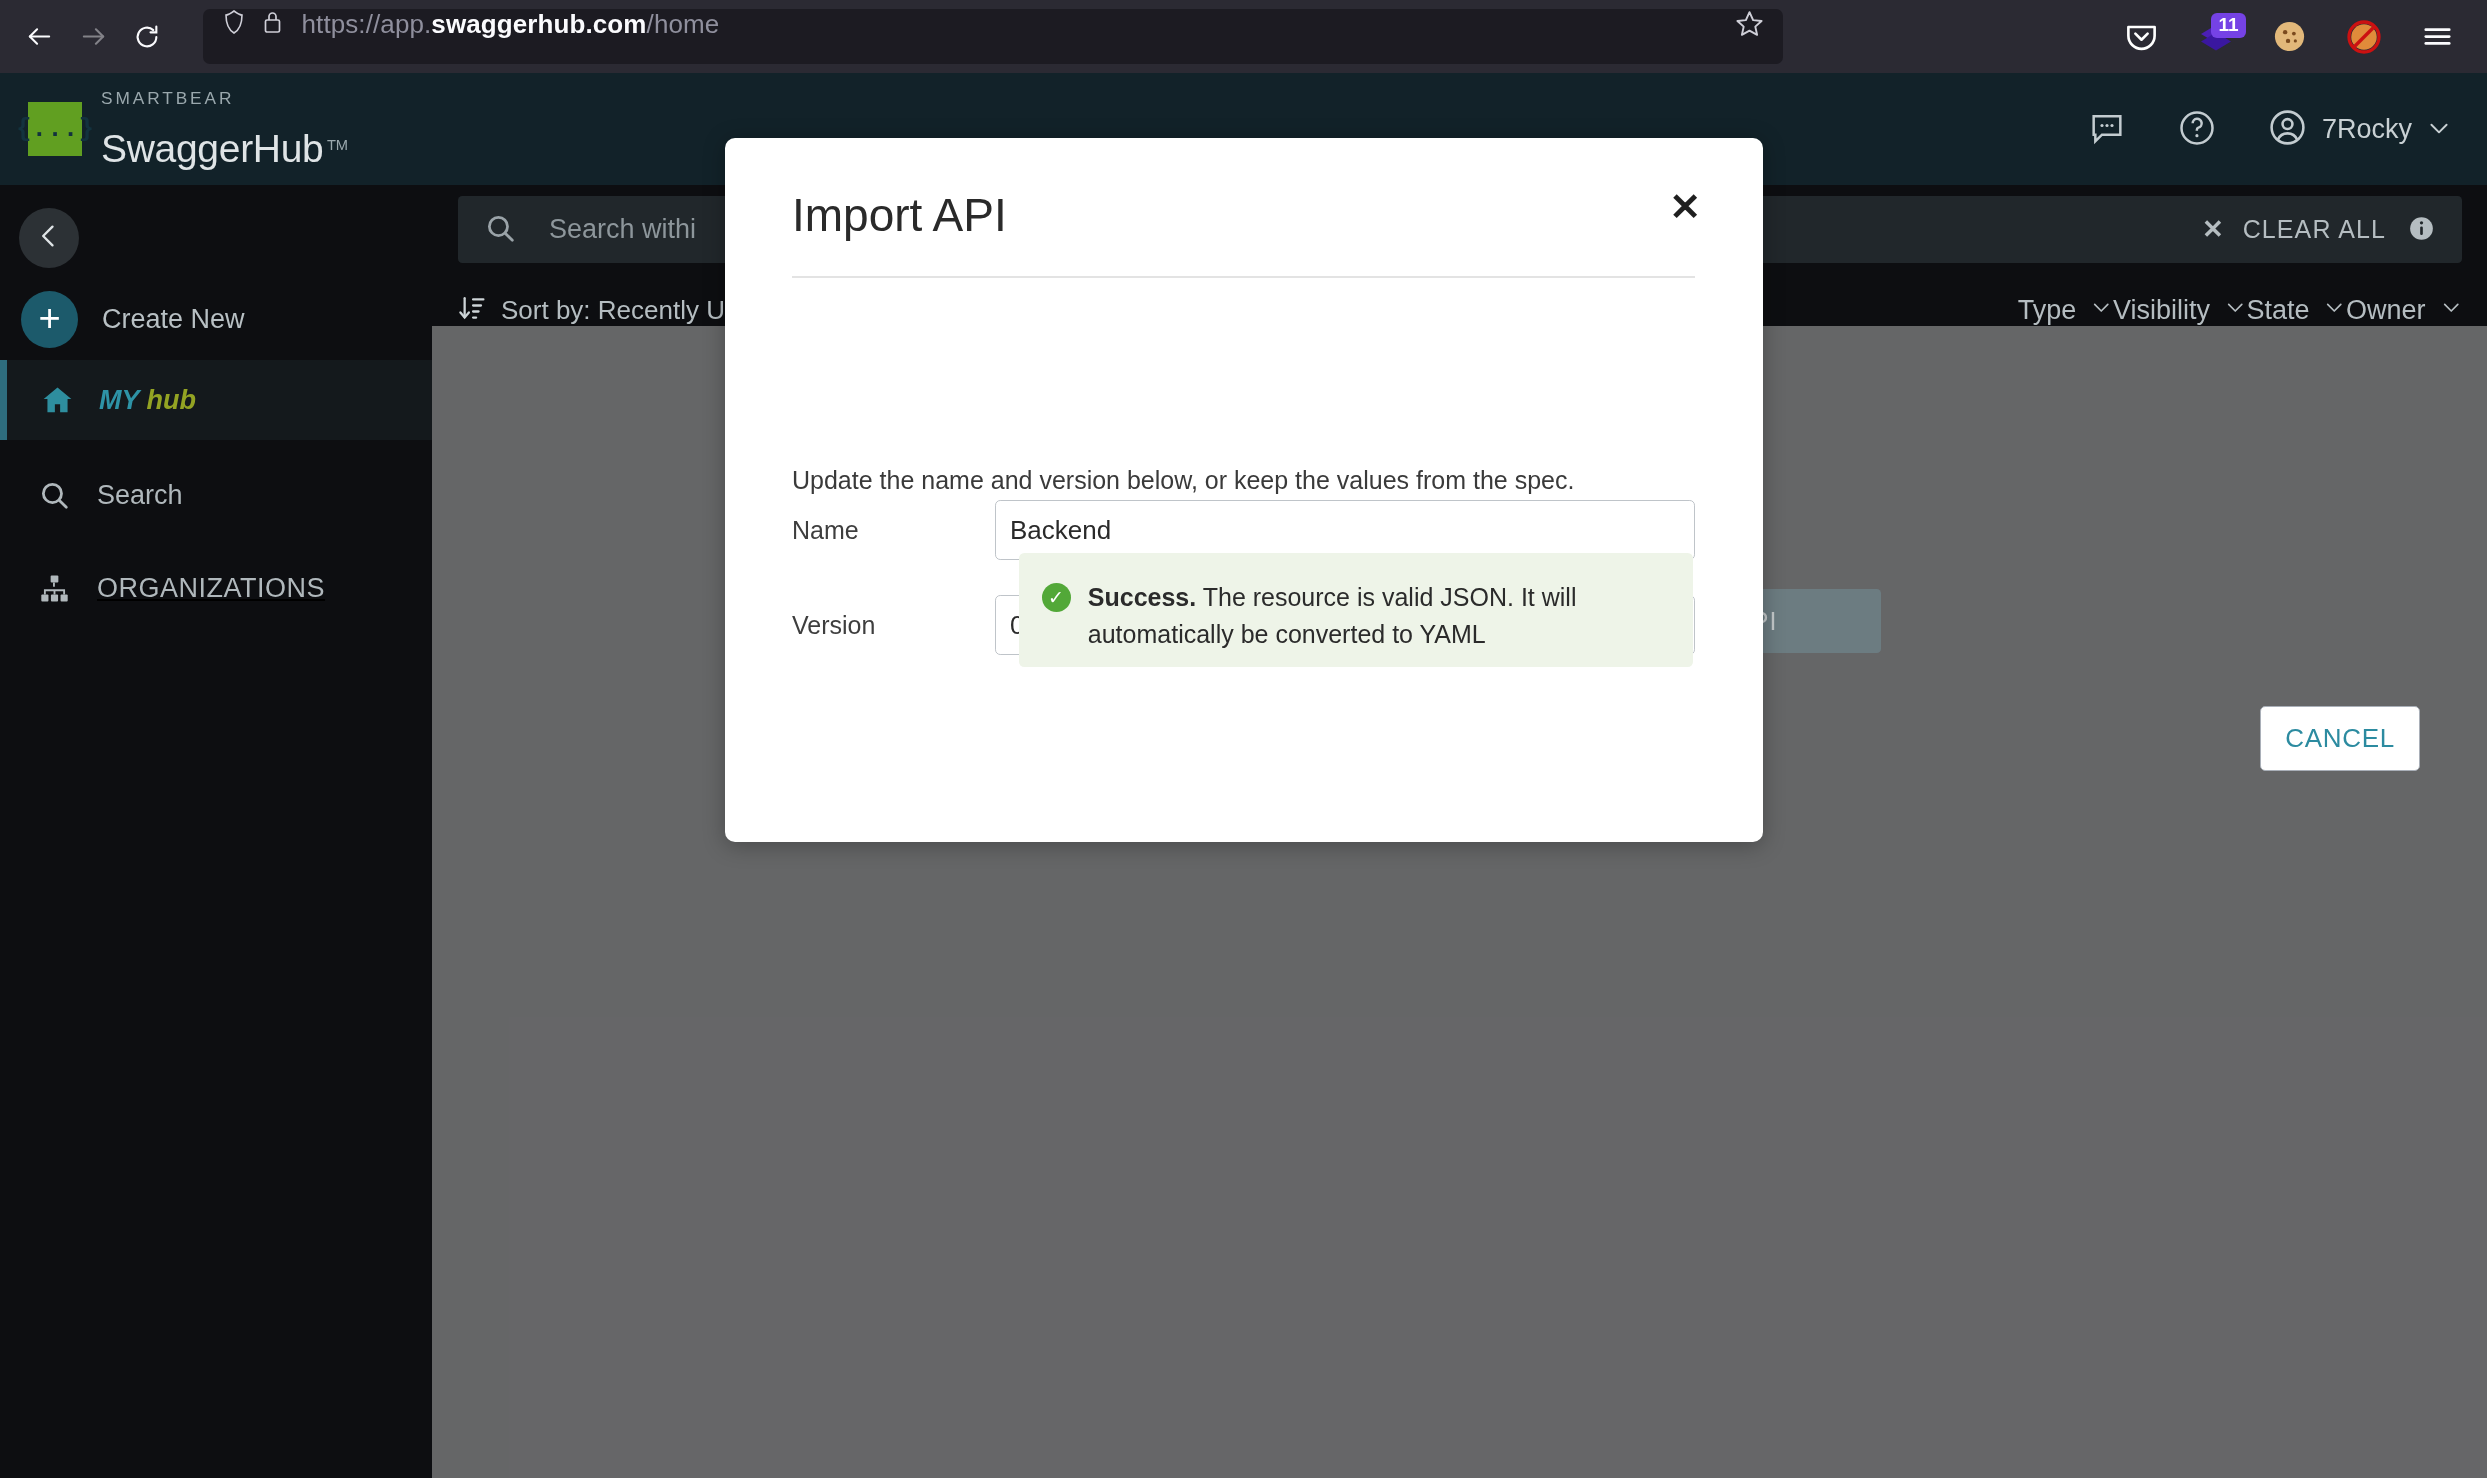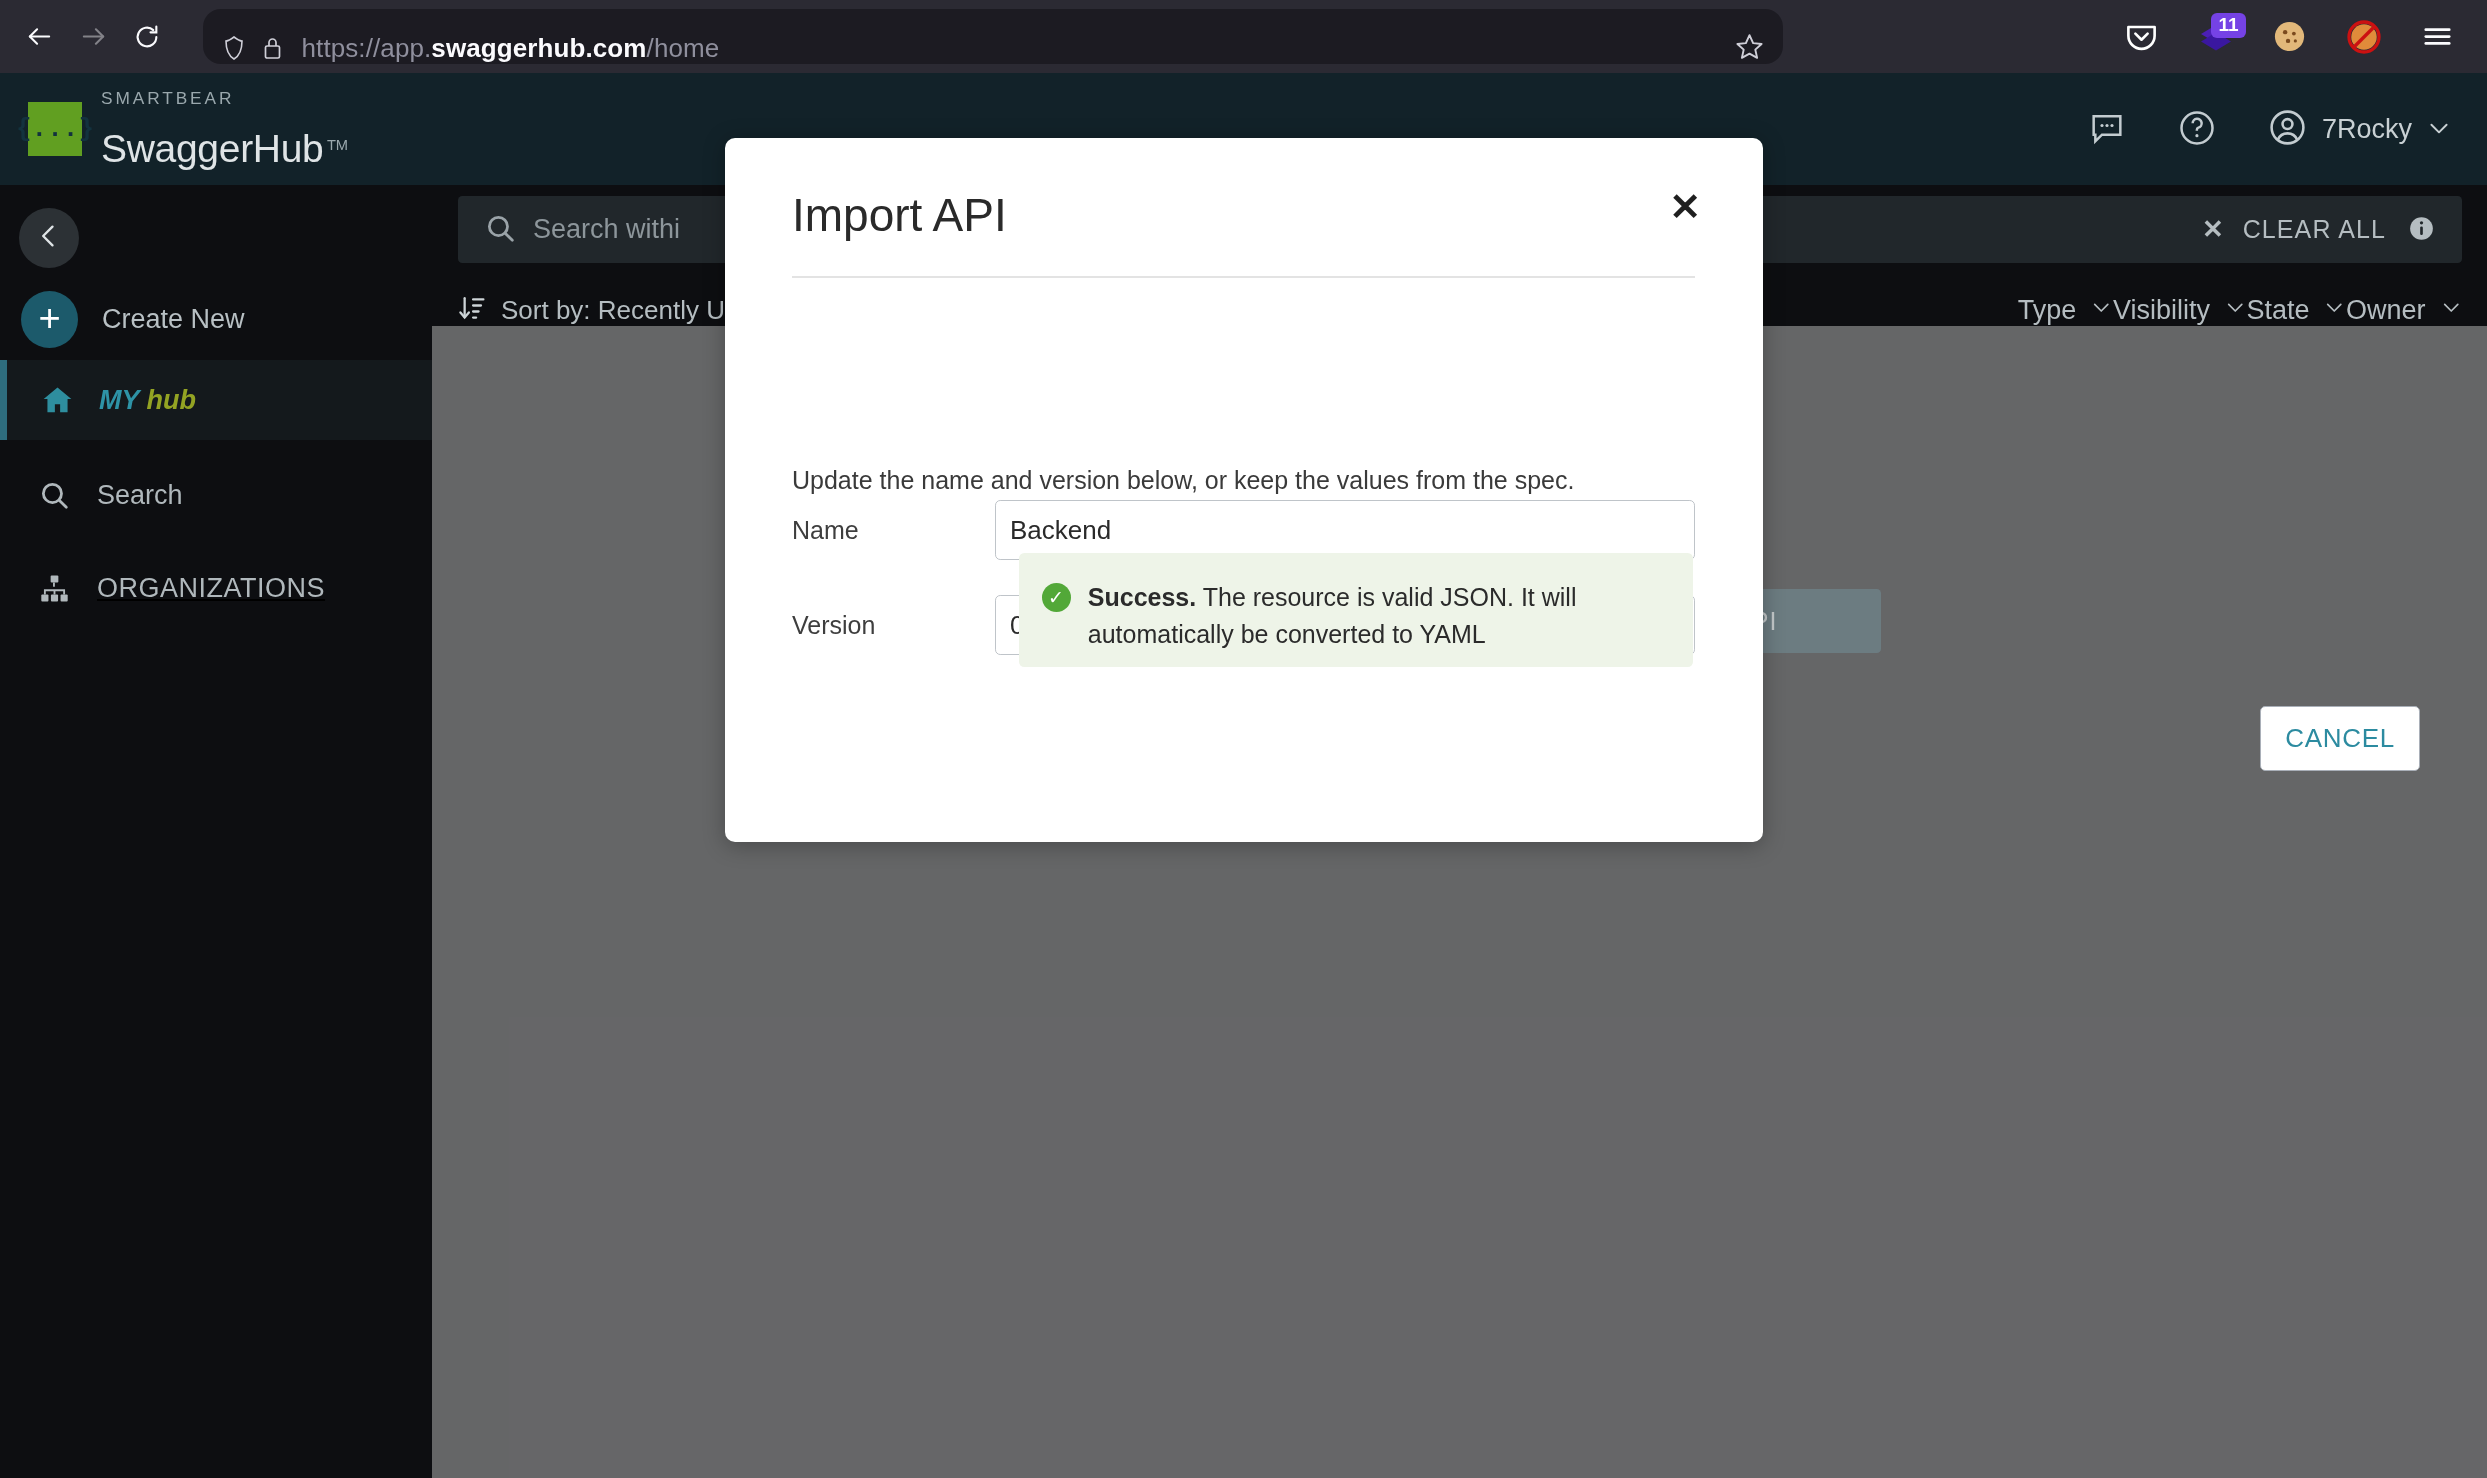--- a/index.html
+++ b/index.html
@@ -23,22 +23,22 @@
   }
   .nav-btn svg { display: block; }
   .nav-btn.disabled { opacity: 0.42; }
   #nav-back { margin-left: 12px; }
 
   #urlbar {
     flex: none;
     margin-left: 29px;
     width: 1580px; height: 55px;
     background: #1c1b22;
-    border-radius: 18px;
-    display: flex; align-items: flex-end;
+    border-radius: 7px;
+    display: flex; align-items: flex-start;
     padding: 0 19px;
   }
   #urlbar .shield-icon, #urlbar .lock-icon { flex: none; color: #cfcfd8; }
   #urlbar .shield-icon { margin-right: 15.5px; }
   #urlbar .lock-icon { margin-right: 19px; }
   #url-text {
     flex: 1 1 auto;
     font-size: 26px; color: #8f8f9d; white-space: nowrap; overflow: hidden;
     letter-spacing: 0.1px;
   }
@@ -133,21 +133,21 @@
   
   #main { position: absolute; left: 432px; top: 185px;
           width: 2055px; height: 1294px; background: #0d0e11; }
 
   #search-row {
     position: absolute; left: 26px; top: 11.2px; width: 2004px; height: 67px;
     background: #21272b; border-radius: 4.3px;
     display: flex; align-items: center; padding: 0 26px;
   }
   #search-icon { color: #9aa3a8; flex: none; }
-  #search-placeholder { margin-left: 16px; font-size: 27px; color: #8d969b; }
+  #search-placeholder { margin-left: 32px; font-size: 27px; color: #8d969b; }
   #clear-all {
     margin-left: auto; display: flex; align-items: center; gap: 19px;
   }
   #clear-all-x { color: #b5bdc1; font-size: 26px; font-weight: bold; }
   #clear-all-label { font-size: 25px; color: #b5bdc1; letter-spacing: 1.1px; }
   #info-icon { margin-left: 21px; color: #b5bdc1; }
 
   #filters-row {
     position: absolute; left: 26px; top: 95px; width: 2004px; height: 60px;
     display: flex; align-items: center;

